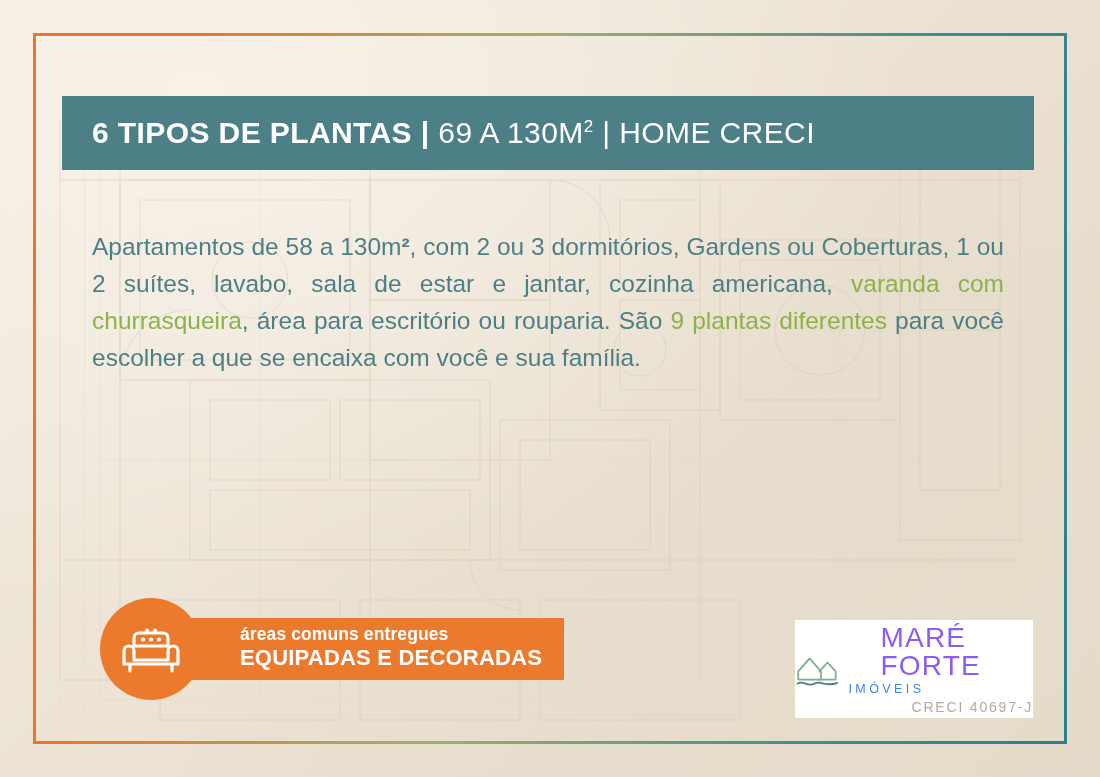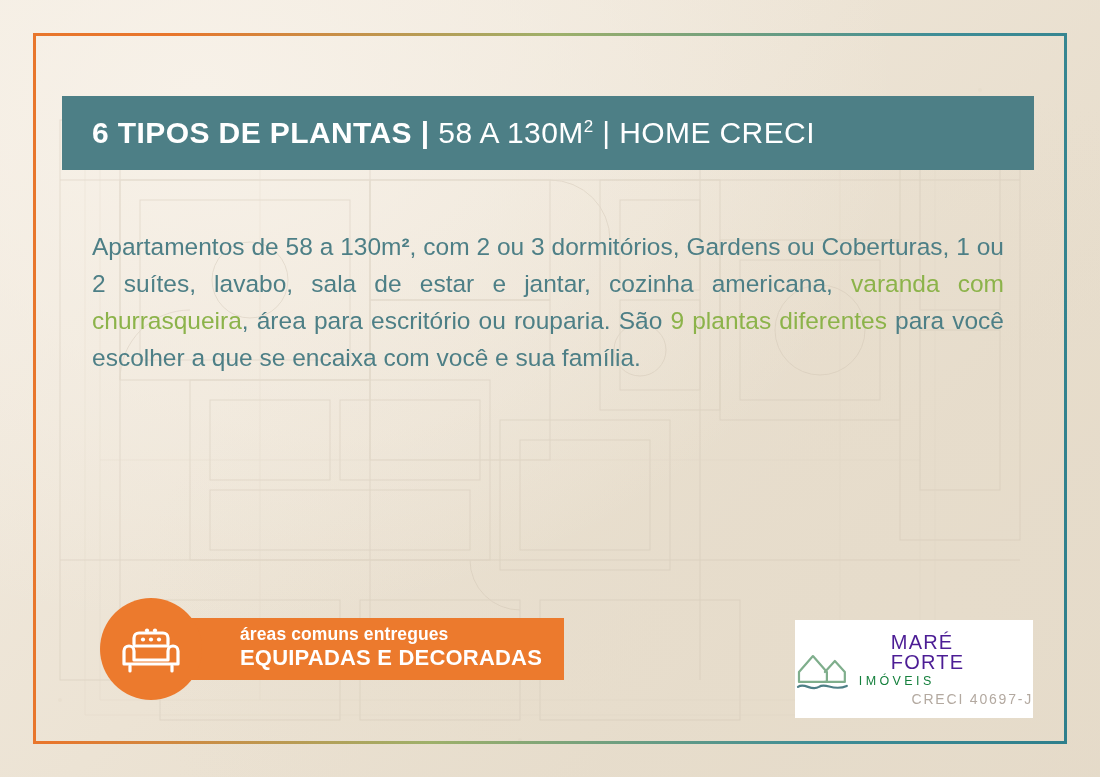--- a/index.html
+++ b/index.html
@@ -155,27 +155,27 @@
     display: flex;
     align-items: center;
     gap: 8px;
   }
   #logo-text {
     display: flex;
     flex-direction: column;
     line-height: 1;
   }
   #logo-text .brand {
-    color: #4c1d95;
-    font-size: 20px;
+    color: #8b5cf6;
+    font-size: 28px;
     letter-spacing: 1.2px;
     margin-left: 32px;
   }
   #logo-text .sub {
-    color: #15803d;
+    color: #3b82f6;
     font-size: 12.5px;
     letter-spacing: 3.4px;
     margin-top: 3px;
   }
   #logo-text .creci {
     color: #b3a9a0;
     font-size: 14px;
     letter-spacing: 1.8px;
     margin-top: 4px;
     text-align: right;
@@ -233,21 +233,21 @@
       <circle cx="60" cy="700" r="2"></circle>
       <circle cx="520" cy="740" r="2"></circle>
     </g>
   </svg>
 
   <div id="frame"></div>
 
   <div id="title-band">
     <div class="title-text">
       <span class="t-strong">6 TIPOS DE PLANTAS |</span>
-      <span class="t-light">58 A 130M</span><sup>2</sup><span class="t-light"> | HOME CRECI</span>
+      <span class="t-light">69 A 130M</span><sup>2</sup><span class="t-light"> | HOME CRECI</span>
     </div>
   </div>
 
   <div id="body-copy">
     <span>Apartamentos de 58 a 130m</span><span class="b">²</span><span>, com 2 ou 3 dormitórios, Gardens ou Coberturas, 1 ou 2 suítes, lavabo, sala de estar e jantar, cozinha americana, </span><span class="hl">varanda com churrasqueira</span><span>, área para escritório ou rouparia. São </span><span class="hl">9 plantas diferentes</span><span> para você escolher a que se encaixa com você e sua família.</span>
   </div>
 
   <div id="badge">
     <div id="badge-bar">
       <div class="line1">áreas comuns entregues</div>

